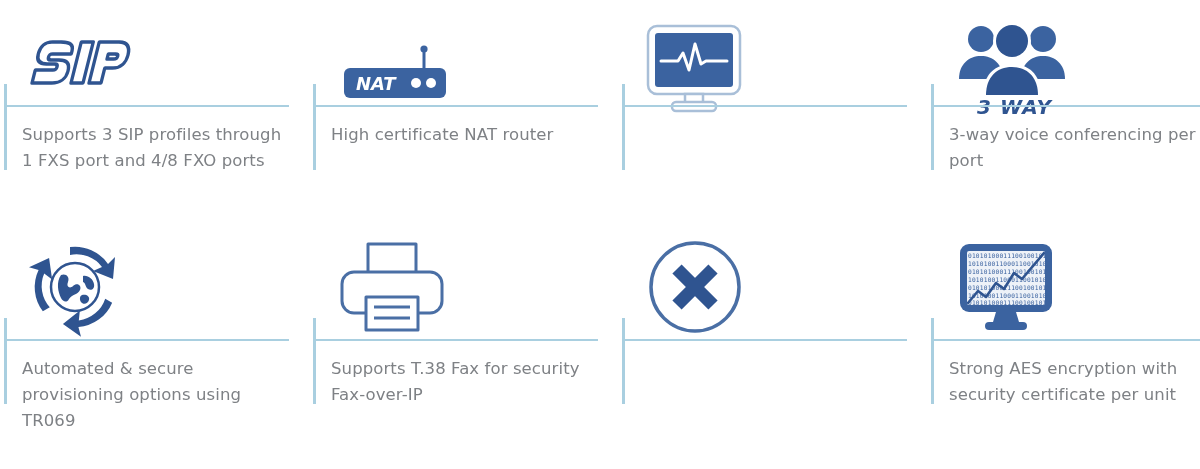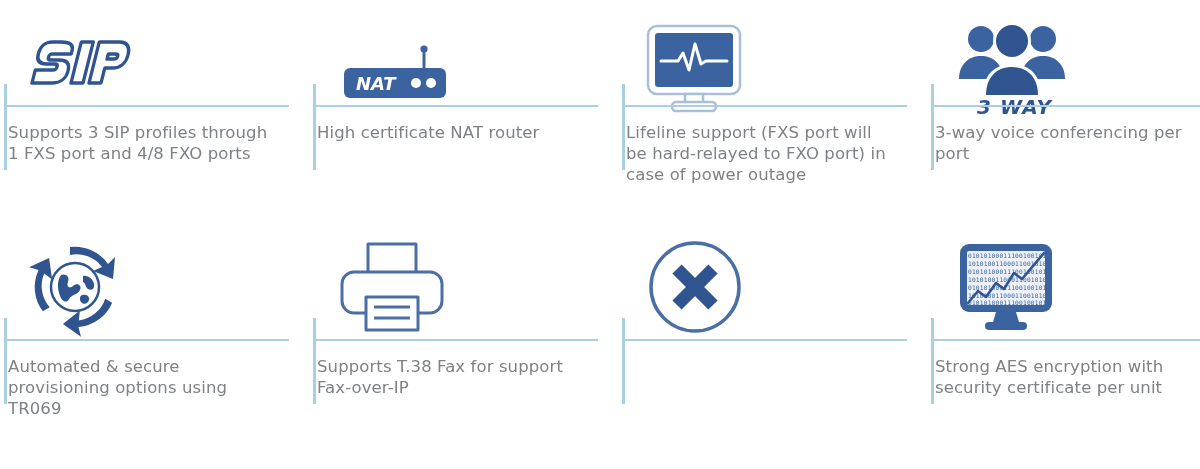--- a/index.html
+++ b/index.html
@@ -60,25 +60,25 @@
     position: absolute;
     left: 4px;
     top: 105px;
     width: 285px;
     height: 2px;
     background: #a9cfe0;
   }
 
   .caption {
     position: absolute;
-    left: 8px;
+    left: 22px;
     top: 122px;
     width: 268px;
     font-size: 16.5px;
-    line-height: 21px;
+    line-height: 26px;
     color: #7e8185;
     letter-spacing: 0.1px;
   }
 
   
   .sip-logo {
     display: block;
     margin-left: 14px;
     margin-top: 4px;
   }
@@ -161,21 +161,20 @@
 
           <polyline points="16,39 33,39 38,31 44,48 50,22 56,42 61,39 82,39" fill="none" stroke="#ffffff" stroke-width="3" stroke-linejoin="round" stroke-linecap="round"></polyline>
 
           <rect x="40" y="72" width="18" height="9" fill="#ffffff" stroke="#a9bfd8" stroke-width="2.5"></rect>
 
           <rect x="27" y="80" width="44" height="9" rx="4" ry="4" fill="#ffffff" stroke="#a9bfd8" stroke-width="2.5"></rect>
         </svg>
       </div>
       <div class="rule-vert"></div>
       <div class="rule-horiz"></div>
-      <div class="caption">Lifeline support (FXS port will be hard-relayed to FXO port) in case of power outage</div>
     </div>
 
     <div class="feature-cell">
       <div class="icon-area">
         <svg class="three-way" width="112" height="98" viewBox="0 0 112 98">
 
           <circle cx="25" cy="20" r="13" fill="#3b63a0"></circle>
           <path d="M3 60 C3 45 13 37 25 37 C37 37 47 45 47 60 Z" fill="#3b63a0"></path>
 
           <circle cx="87" cy="20" r="13" fill="#3b63a0"></circle>
@@ -241,21 +240,21 @@
           </g>
 
           <g fill="none" stroke="#4a6fa5" stroke-width="3">
             <line x1="34" y1="68" x2="70" y2="68"></line>
             <line x1="34" y1="79" x2="70" y2="79"></line>
           </g>
         </svg>
       </div>
       <div class="rule-vert"></div>
       <div class="rule-horiz"></div>
-      <div class="caption">Supports T.38 Fax for support Fax-over-IP</div>
+      <div class="caption">Supports T.38 Fax for security Fax-over-IP</div>
     </div>
 
     <div class="feature-cell">
       <div class="icon-area">
         <svg class="x-circle" width="96" height="96" viewBox="0 0 96 96">
           <circle cx="48" cy="48" r="44" fill="#ffffff" stroke="#4a6fa5" stroke-width="3.5"></circle>
           <g stroke="#2f5490" stroke-width="13" stroke-linecap="butt">
             <line x1="30" y1="30" x2="66" y2="66"></line>
             <line x1="66" y1="30" x2="30" y2="66"></line>
           </g>

